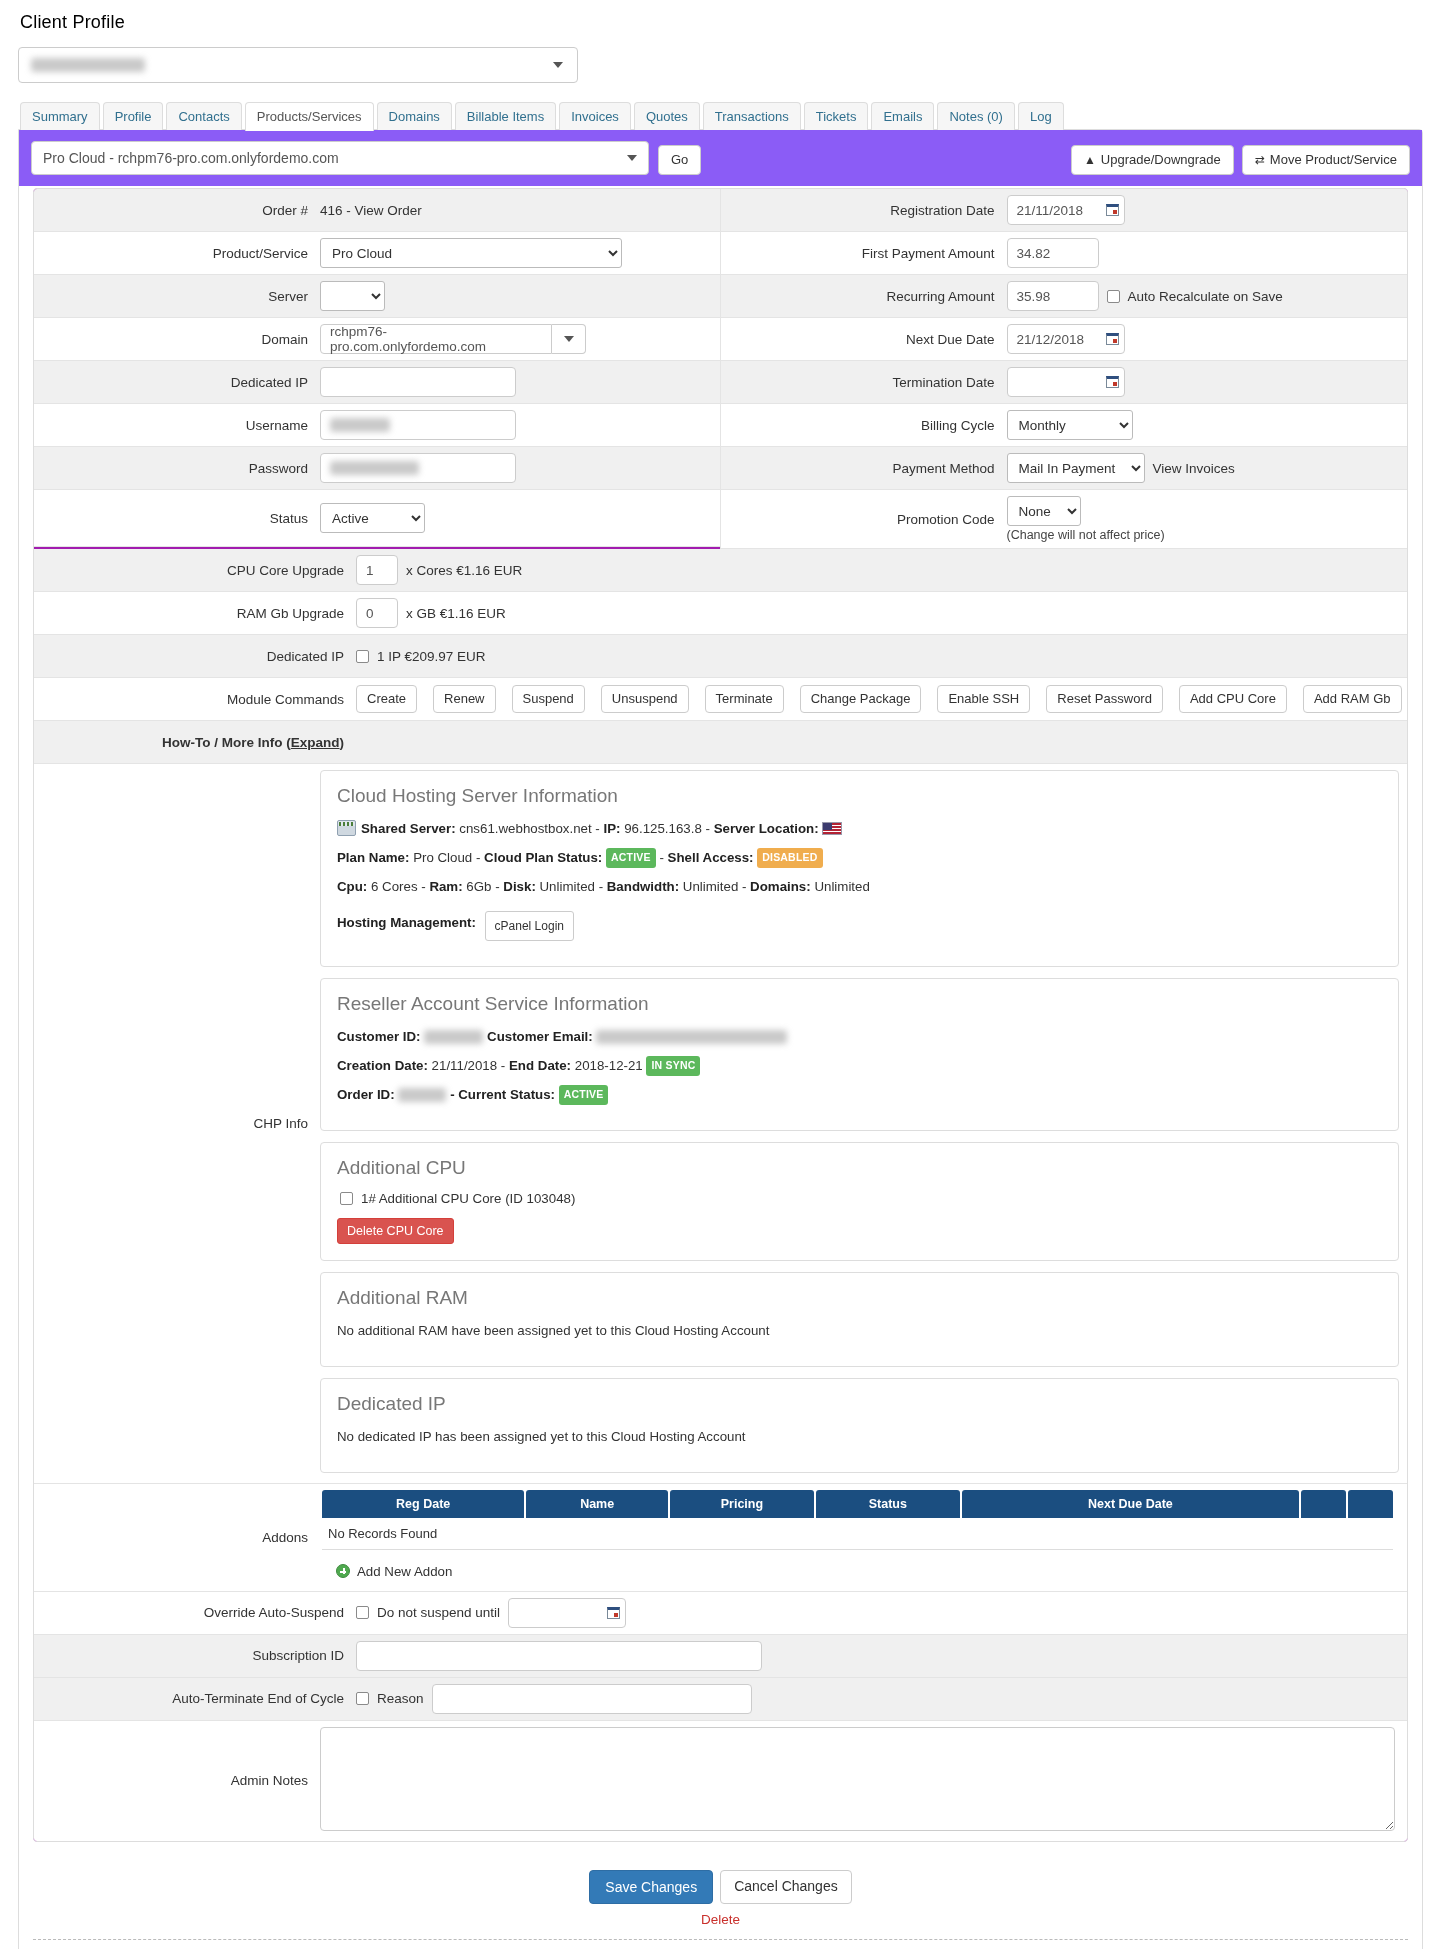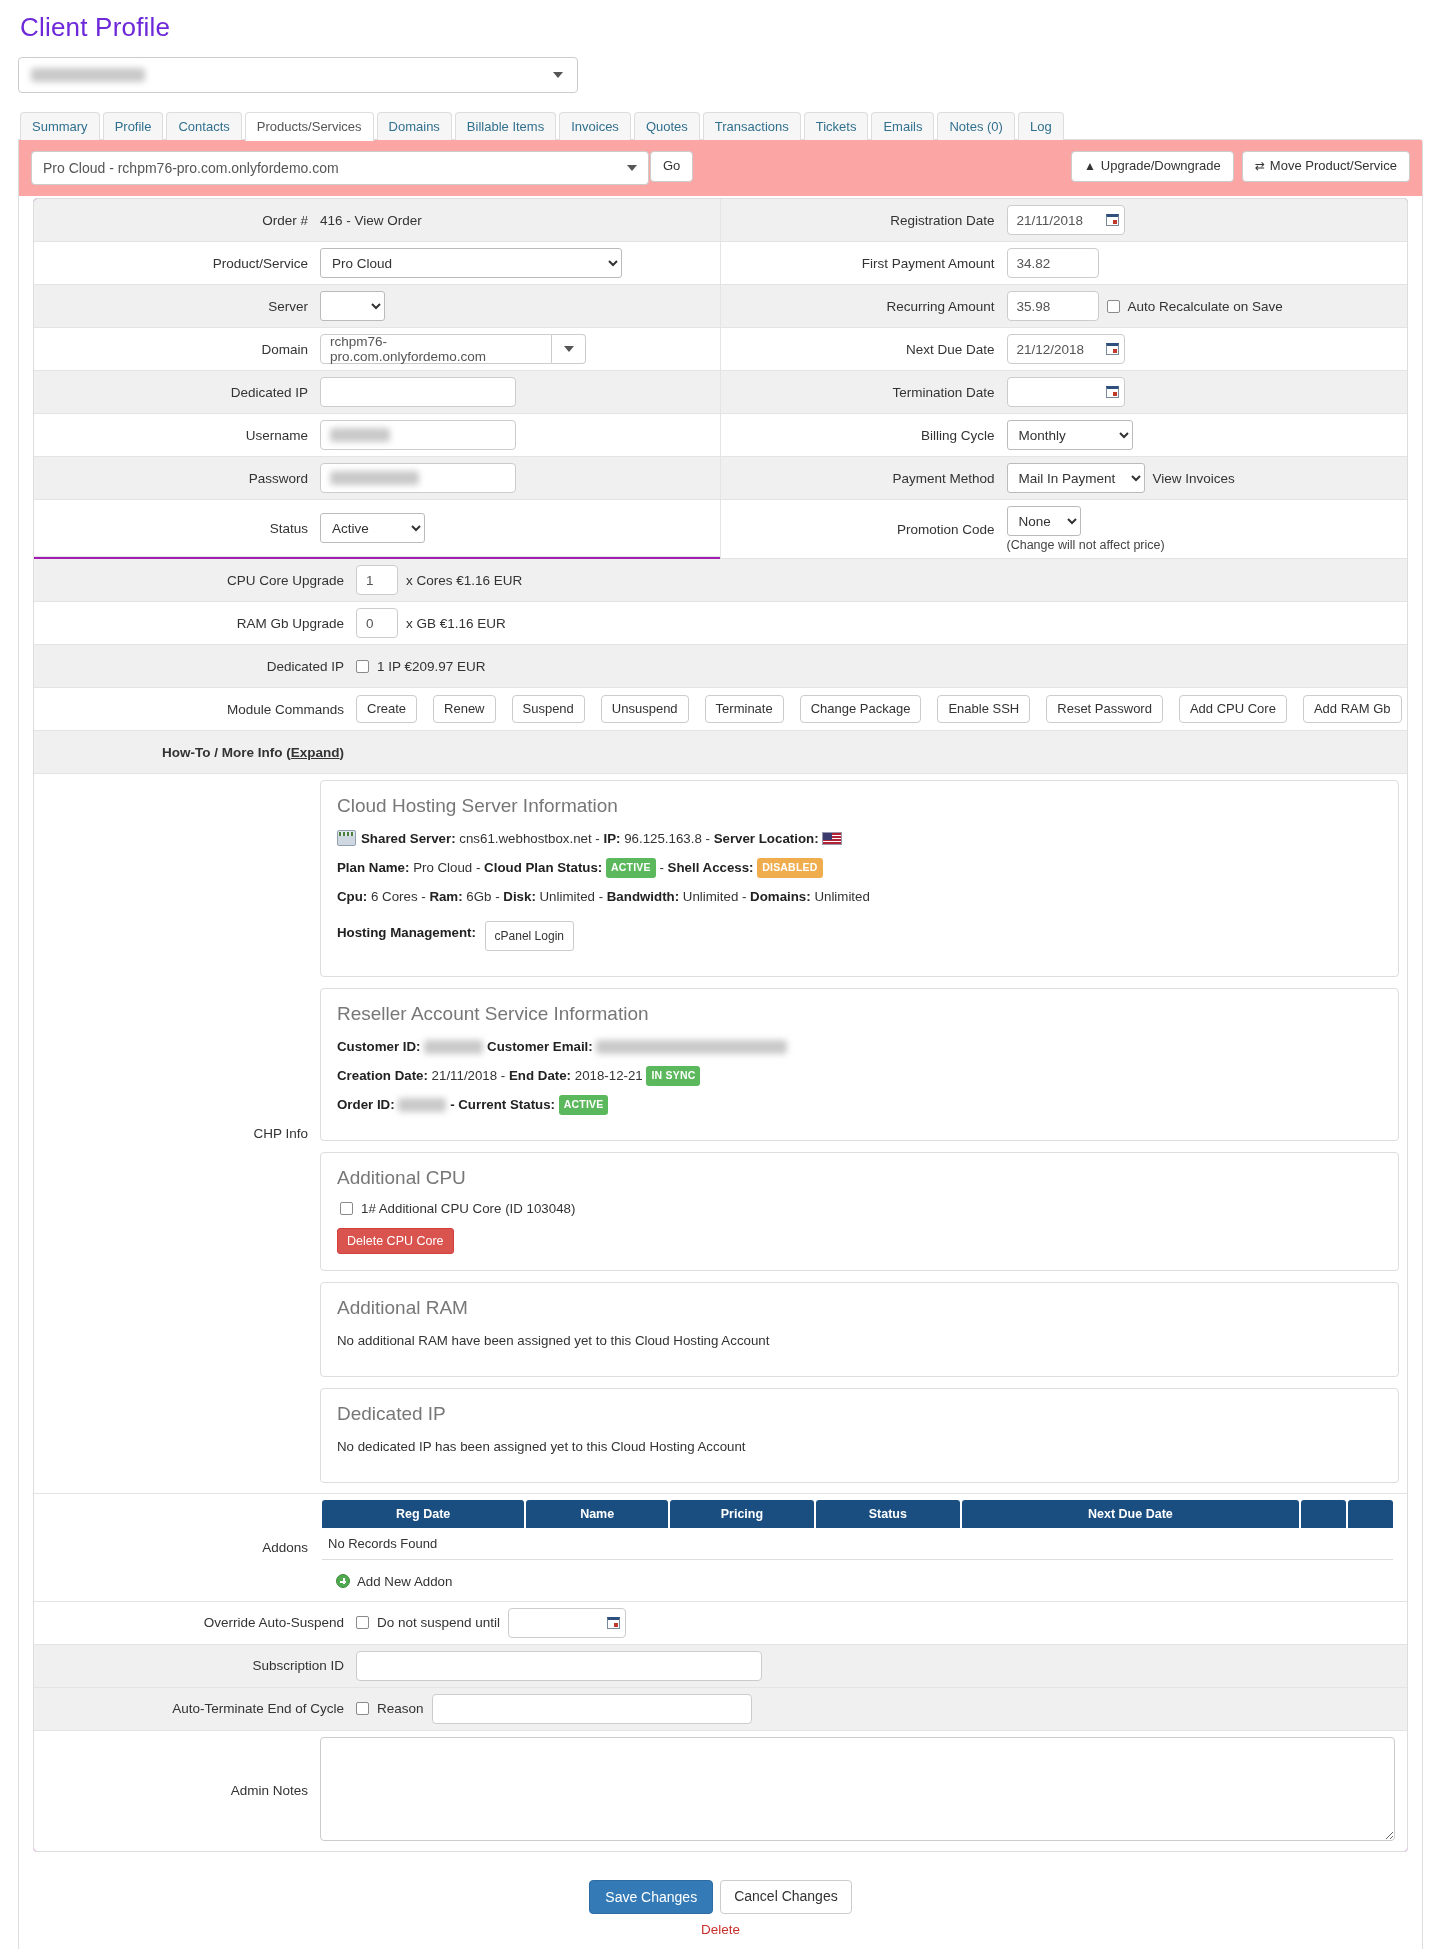--- a/index.html
+++ b/index.html
@@ -8,23 +8,23 @@
     background: #ffffff;
     font-family: "Liberation Sans", sans-serif;
     color: #333333;
   }
   body { width: 1441px; min-height: 1949px; position: relative; }
 
   .page { padding: 0 18px 0 18px; }
 
   
   .page-title {
-    font-size: 26px;
+    font-size: 18px;
     font-weight: 400;
-    color: #6d28d9;
+    color: #000000;
     margin: 12px 0 14px 2px;
     letter-spacing: .2px;
   }
   .client-select {
     width: 560px;
     height: 36px;
     border: 1px solid #cccccc;
     border-radius: 4px;
     background: #ffffff;
     display: flex;
@@ -81,24 +81,24 @@
 
   
   .panel-outer {
     border: 1px solid #dddddd;
     background: #ffffff;
     border-radius: 0 4px 4px 4px;
     margin-top: -1px;
   }
   .toolbar {
     display: flex;
-    align-items: flex-start;
+    align-items: flex-end;
     padding: 11px 12px;
-    gap: 1px;
-    background: #fca5a5;
+    gap: 9px;
+    background: #8b5cf6;
   }
   .svc-select {
     width: 618px; height: 34px;
     border: 1px solid #cccccc;
     border-radius: 4px;
     background: #fff;
     display: flex; align-items: center; justify-content: space-between;
     padding: 0 11px;
     font-size: 14px; color: #555;
   }

